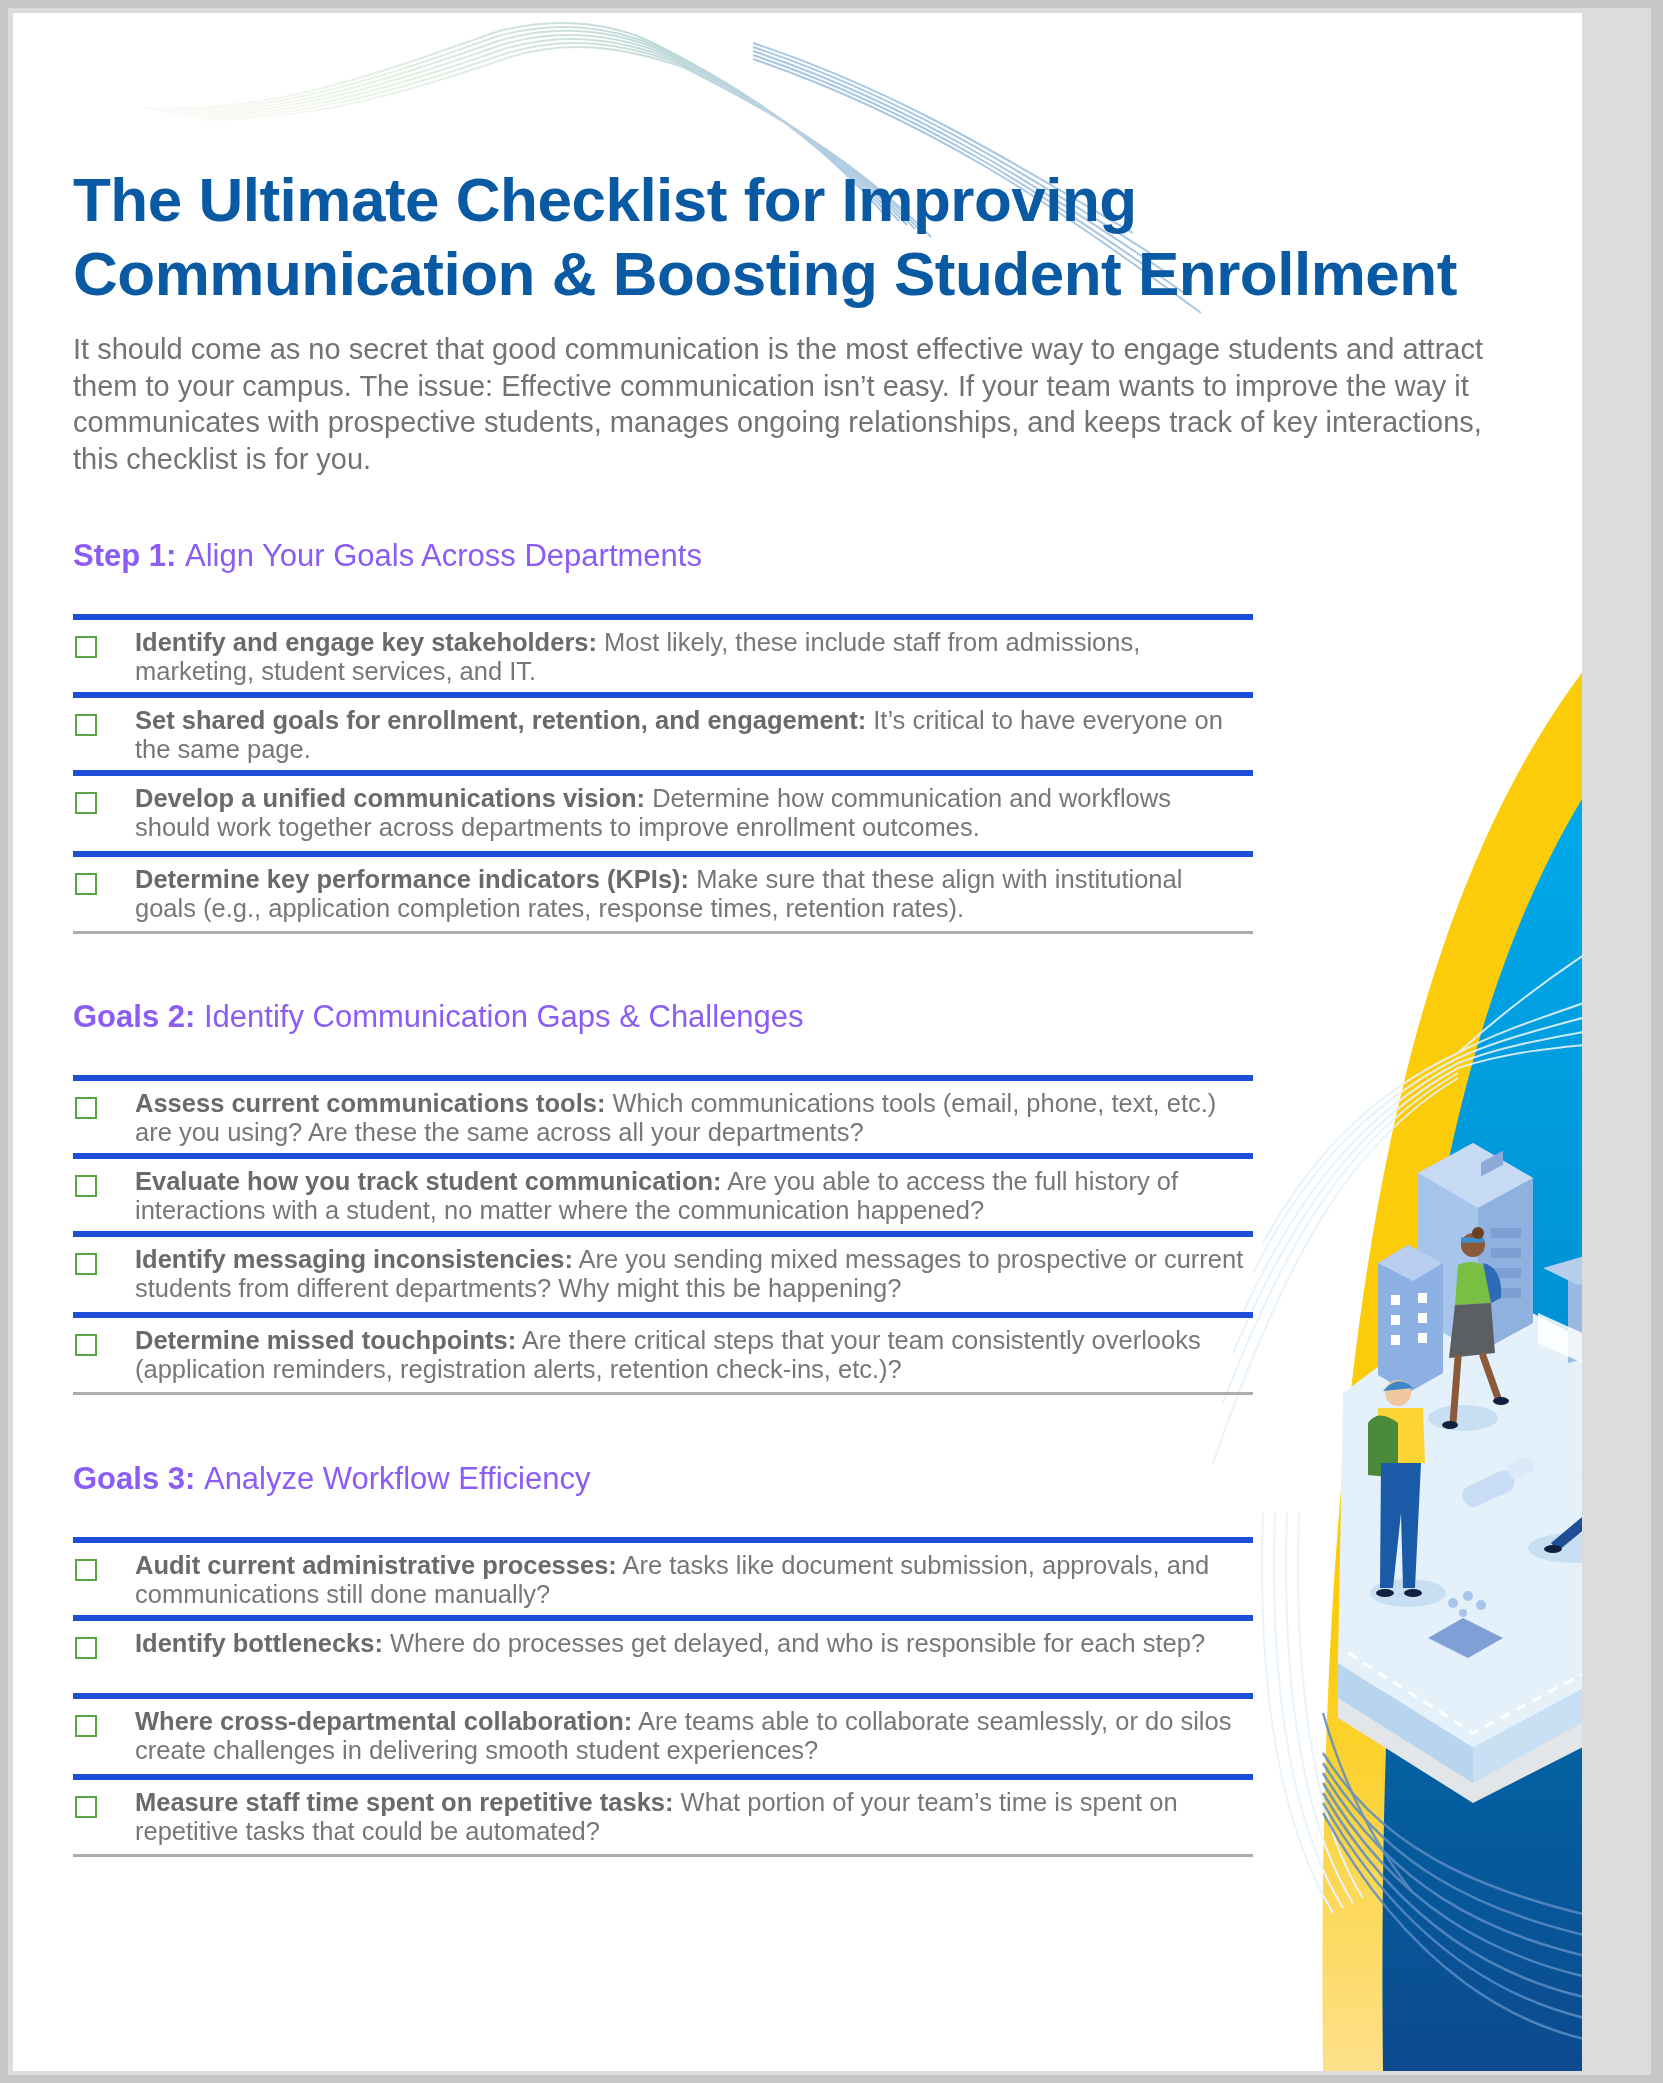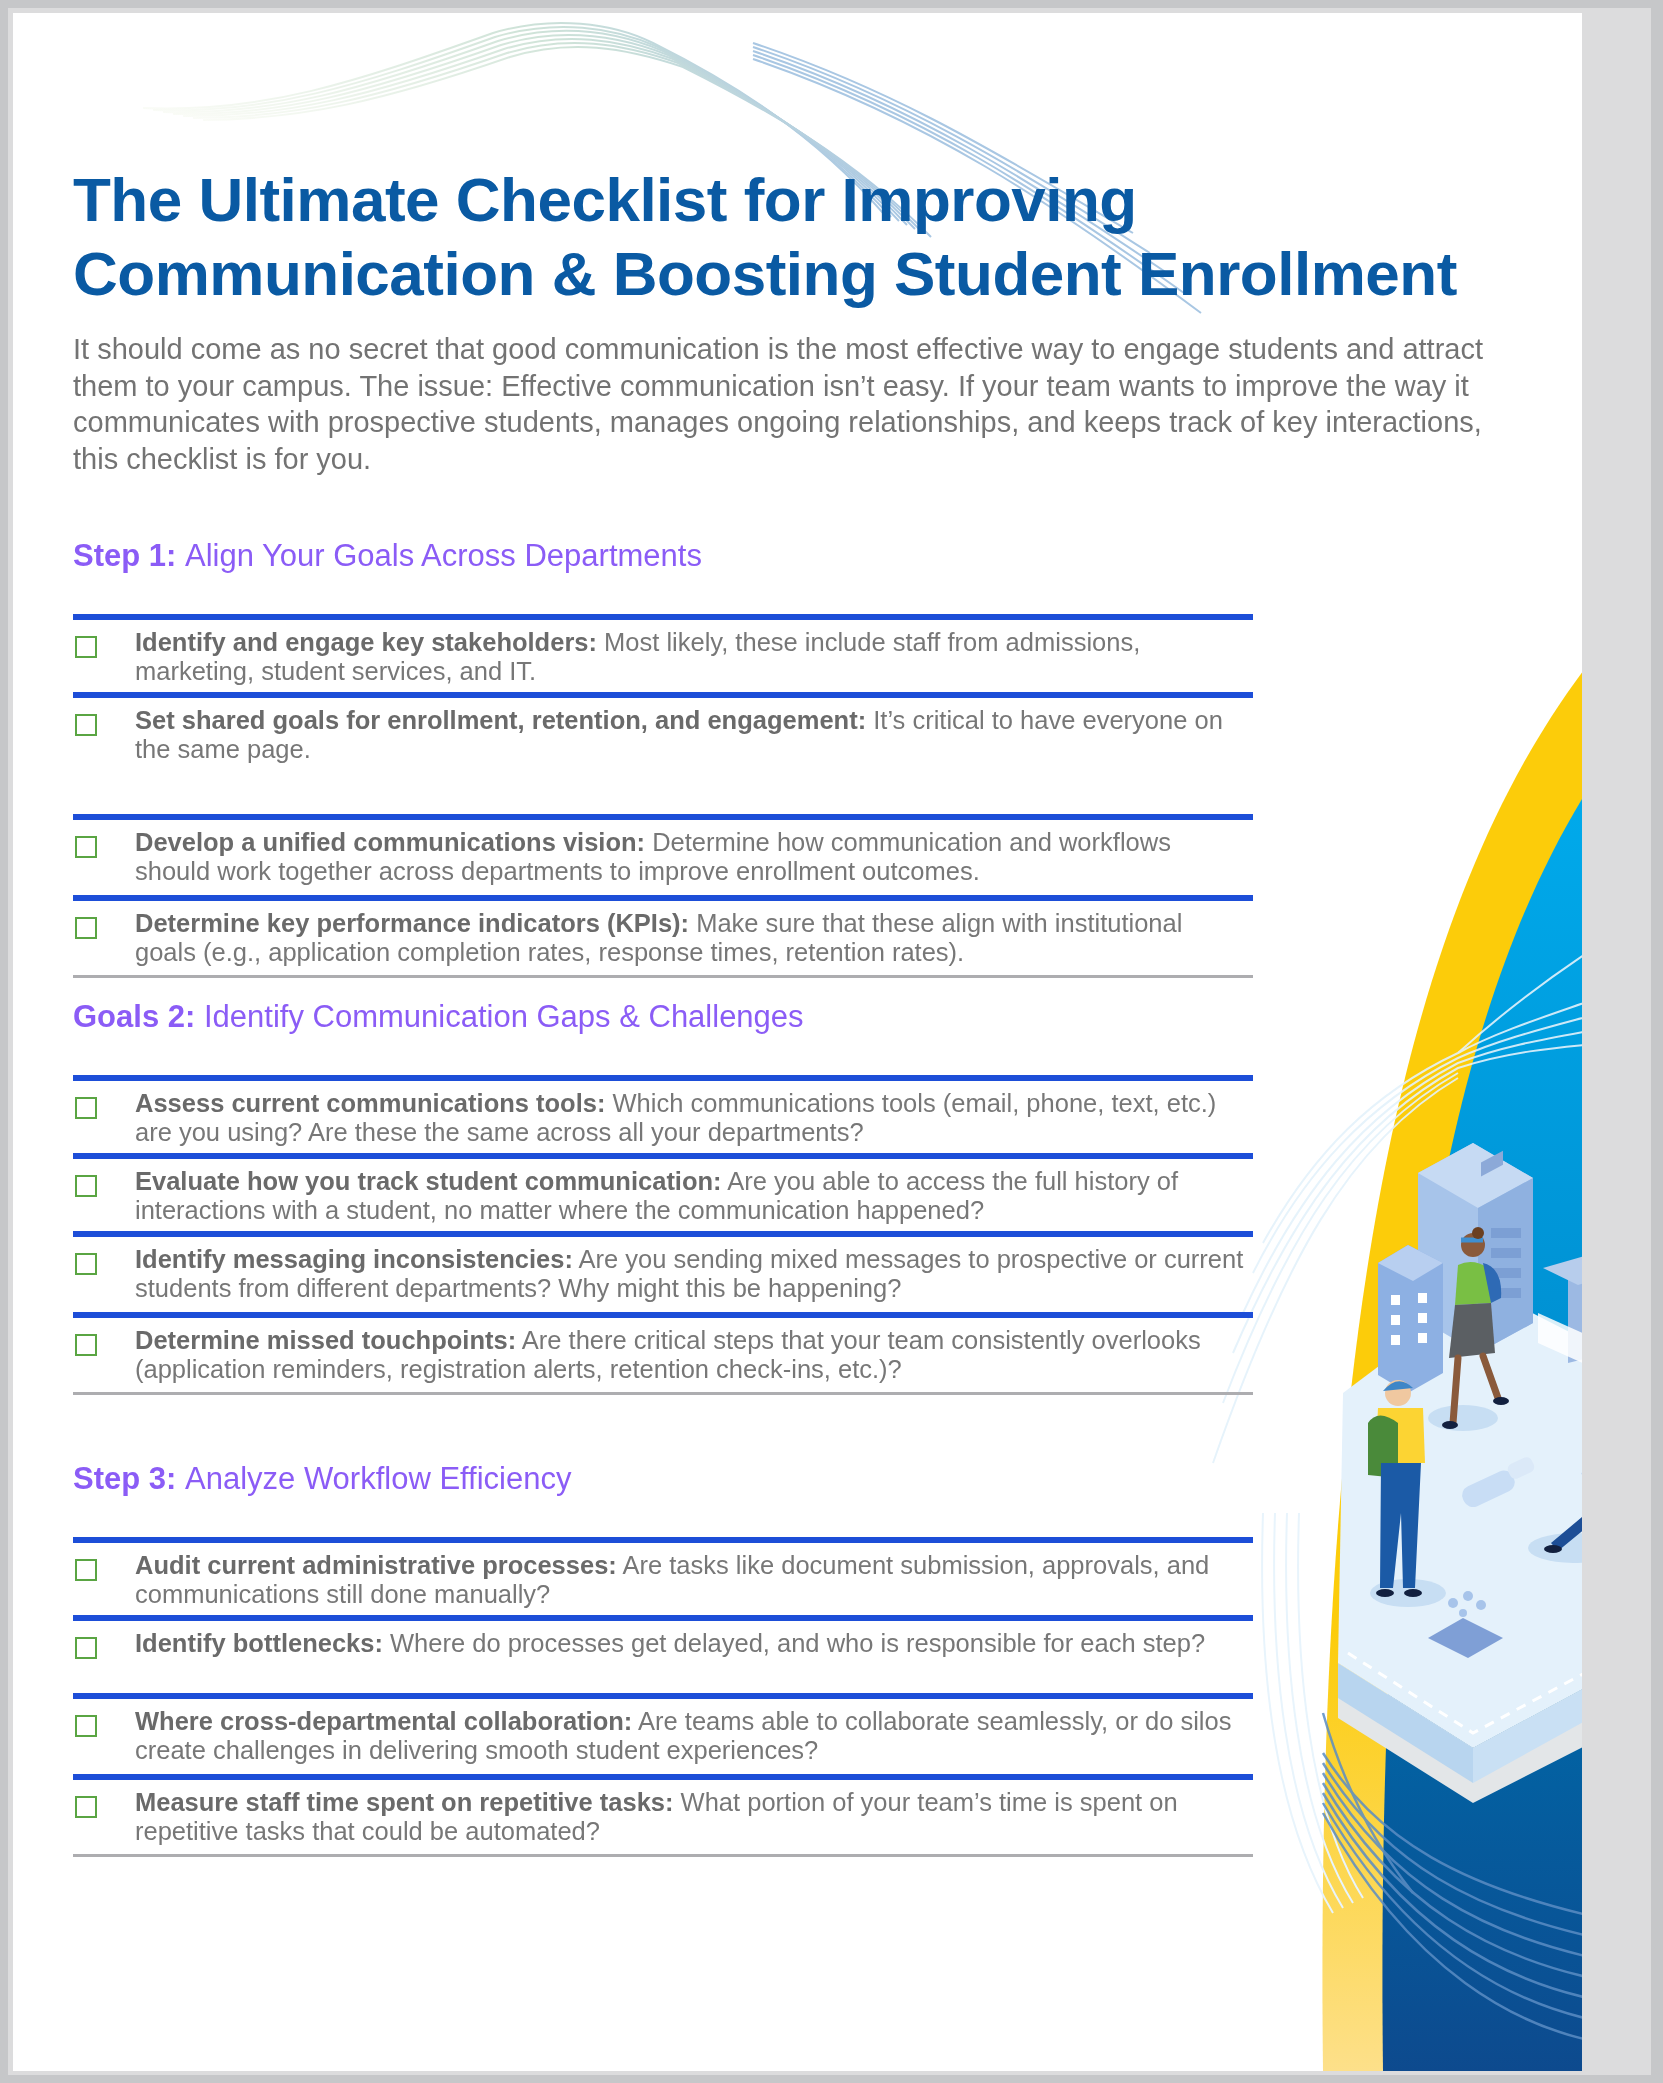--- a/index.html
+++ b/index.html
@@ -226,21 +226,21 @@
       <h2 class="step-heading"><b>Step 1:</b> <span class="rest">Align Your Goals Across Departments</span></h2>
       <div class="items" style="top:78px;">
         <div class="item">
           <div class="checkbox"></div>
           <div class="item-text"><span class="lead">Identify and engage key stakeholders:</span><span> Most likely, these include staff from admissions, marketing, student services, and IT.</span></div>
         </div>
         <div class="item">
           <div class="checkbox"></div>
           <div class="item-text"><span class="lead">Set shared goals for enrollment, retention, and engagement:</span><span> It’s critical to have everyone on the same page.</span></div>
         </div>
-        <div class="item" style="height:81px;margin-top:44px;">
+        <div class="item" style="height:81px;">
           <div class="checkbox"></div>
           <div class="item-text"><span class="lead">Develop a unified communications vision:</span><span> Determine how communication and workflows should work together across departments to improve enrollment outcomes.</span></div>
         </div>
         <div class="item last">
           <div class="checkbox"></div>
           <div class="item-text"><span class="lead">Determine key performance indicators (KPIs):</span><span> Make sure that these align with institutional goals (e.g., application completion rates, response times, retention rates).</span></div>
         </div>
       </div>
     </section>
 
@@ -260,21 +260,21 @@
           <div class="item-text"><span class="lead">Identify messaging inconsistencies:</span><span> Are you sending mixed messages to prospective or current students from different departments? Why might this be happening?</span></div>
         </div>
         <div class="item last">
           <div class="checkbox"></div>
           <div class="item-text"><span class="lead">Determine missed touchpoints:</span><span> Are there critical steps that your team consistently overlooks (application reminders, registration alerts, retention check-ins, etc.)?</span></div>
         </div>
       </div>
     </section>
 
     <section class="step" style="top:1446px;">
-      <h2 class="step-heading"><b>Step 3:</b> <span class="rest">Analyze Workflow Efficiency</span></h2>
+      <h2 class="step-heading"><b>Goals 3:</b> <span class="rest">Analyze Workflow Efficiency</span></h2>
       <div class="items" style="top:78px;">
         <div class="item">
           <div class="checkbox"></div>
           <div class="item-text"><span class="lead">Audit current administrative processes:</span><span> Are tasks like document submission, approvals, and communications still done manually?</span></div>
         </div>
         <div class="item">
           <div class="checkbox"></div>
           <div class="item-text"><span class="lead">Identify bottlenecks:</span><span> Where do processes get delayed, and who is responsible for each step?</span></div>
         </div>
         <div class="item" style="height:81px;">

